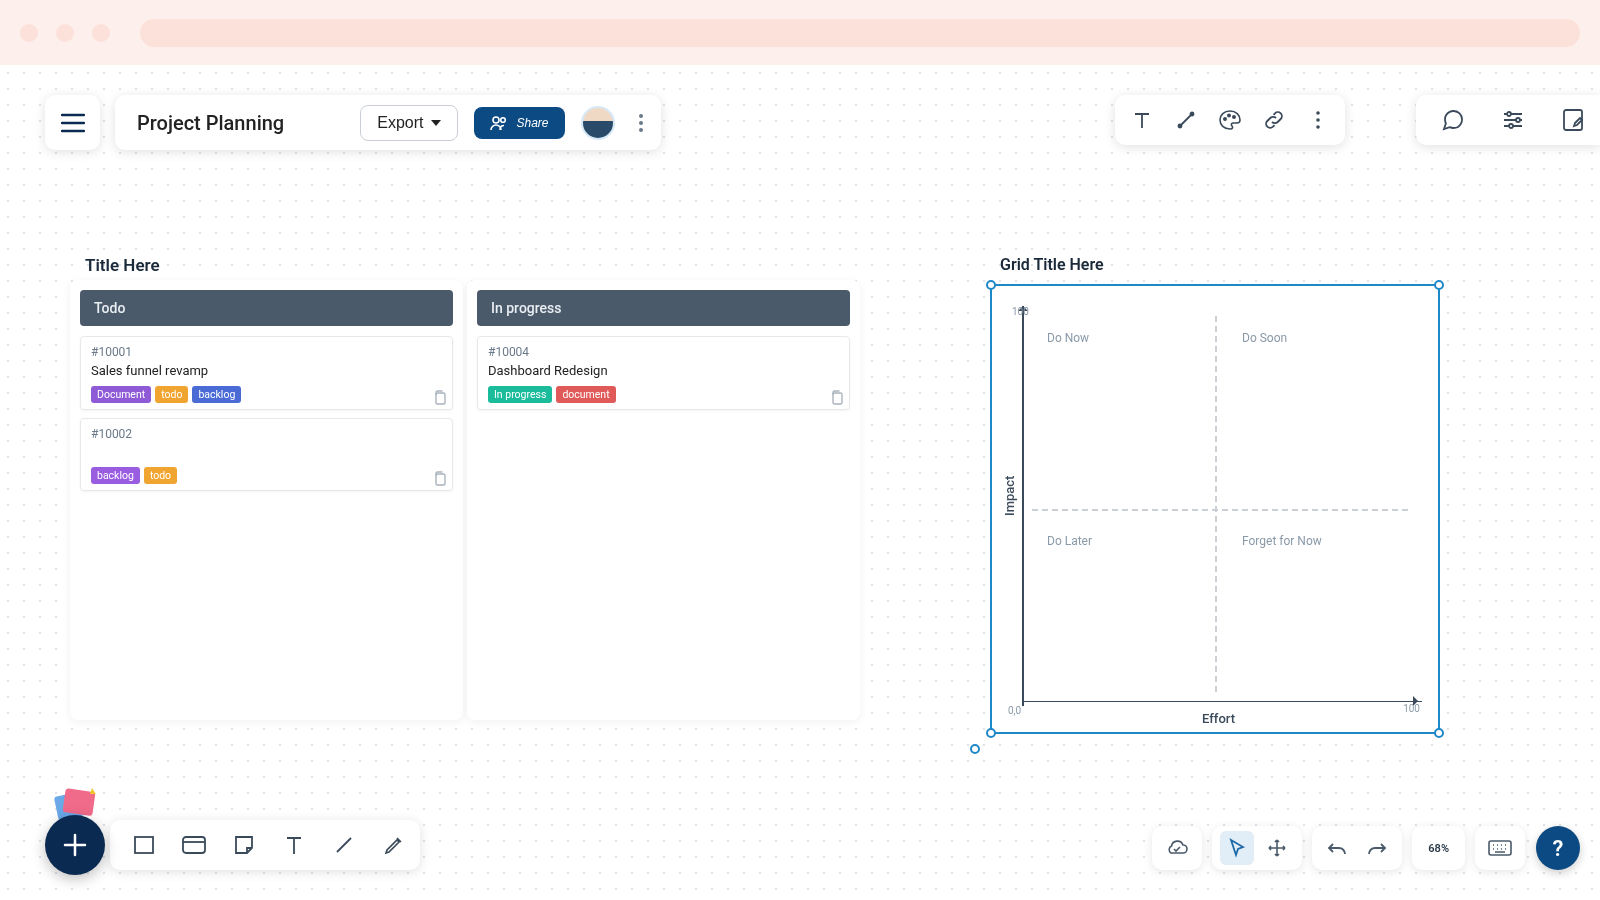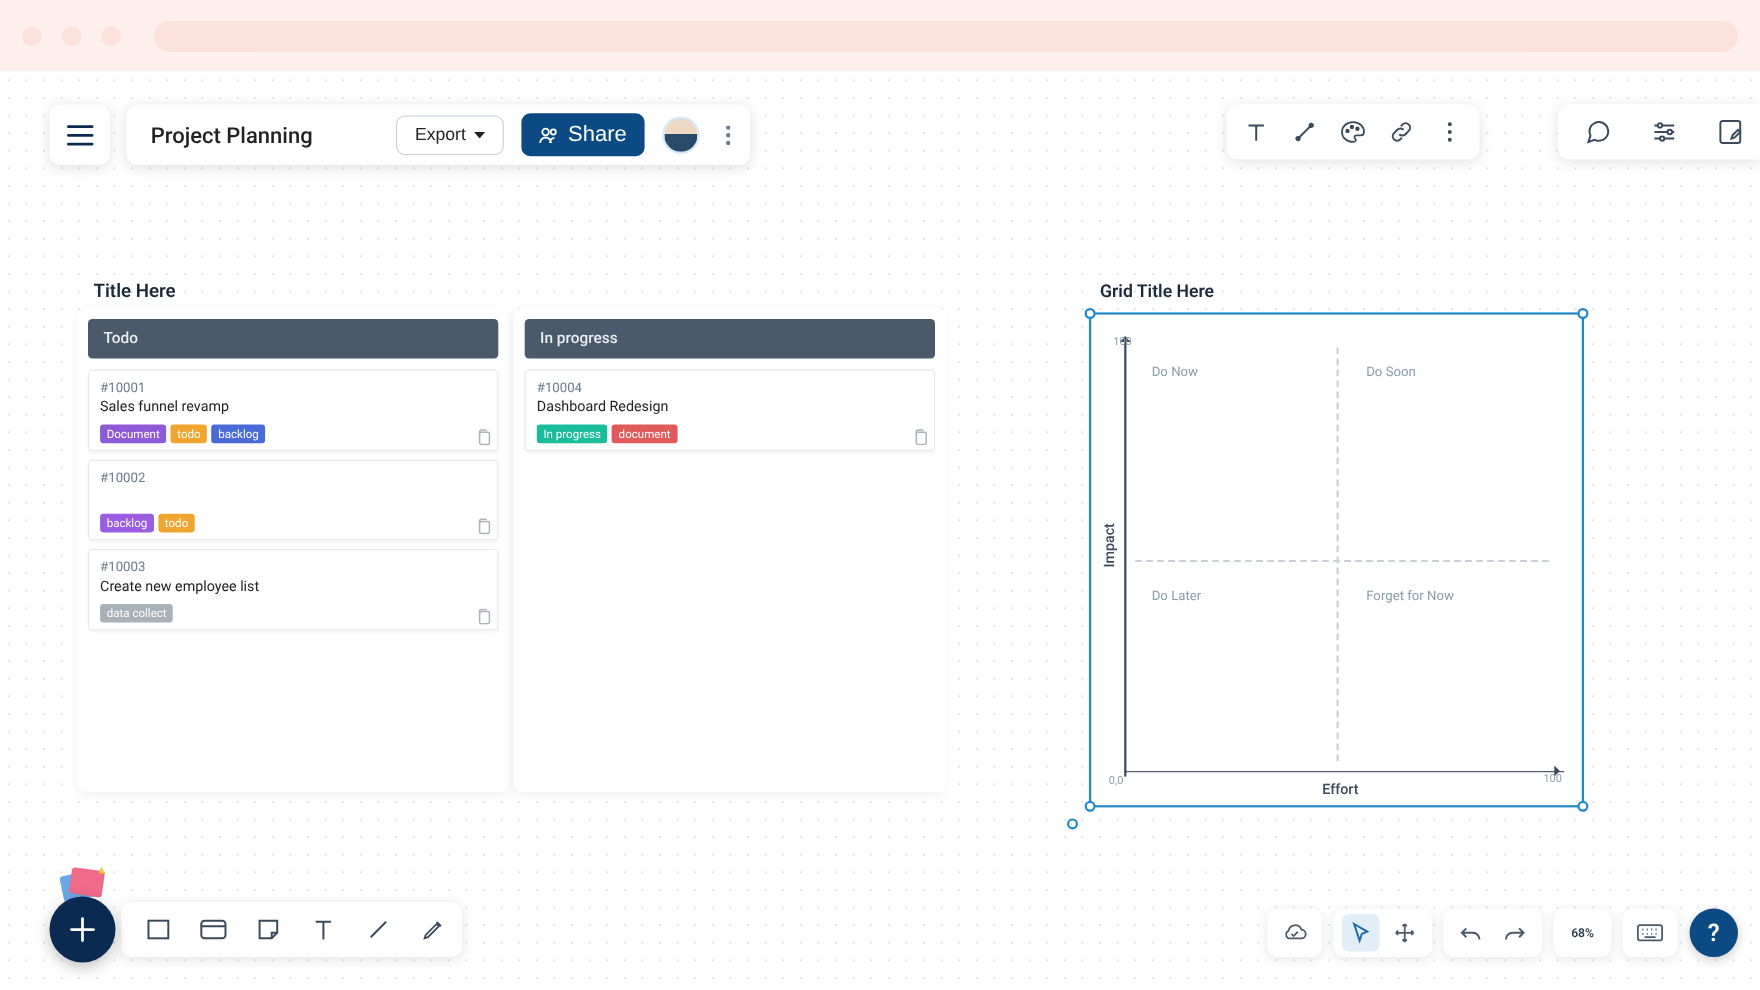--- a/index.html
+++ b/index.html
@@ -57,22 +57,23 @@
     padding: 8px 16px;
     border: 1.5px solid #c9cfd4;
     border-radius: 8px;
     background: #fff; color: #222; font-size: 16px;
     cursor: pointer;
   }
   .share-btn {
     display: flex; align-items: center; gap: 8px;
     padding: 8px 16px;
     border: none; border-radius: 8px;
-    background: #0b4a82; color: #fff; font-size: 20px; font-weight: 500;
+    background: #0b4a82; color: #fff; font-size: 12px; font-weight: 500;
     cursor: pointer;
+    font-style: italic;
   }
   .avatar {
     width: 34px; height: 34px; border-radius: 50%;
     background: linear-gradient(#f0d9c4 45%, #2a4a6a 45%);
     border: 2px solid #d7e8f7;
   }
   .more-dots { padding: 0 8px; cursor: pointer; color: #6a7a8a; font-size: 20px; }
 
   .context-toolbar {
     top: 30px; left: 1115px;
@@ -330,33 +331,20 @@
               <path d="M3 5V2.5A1.5 1.5 0 014.5 1h5"></path>
             </svg>
           </div>
         </div>
         <div class="card">
           <div class="card-id">#10002</div>
           <div class="card-title"></div>
           <div class="tags">
             <span class="tag" style="background: rgb(154, 92, 224);">backlog</span>
             <span class="tag" style="background: rgb(240, 165, 48);">todo</span>
-          </div>
-          <div class="card-copy">
-            <svg width="13" height="15" viewBox="0 0 13 15" fill="none" stroke="currentColor" stroke-width="1.4">
-              <rect x="3" y="3" width="9" height="11" rx="1.5"></rect>
-              <path d="M3 5V2.5A1.5 1.5 0 014.5 1h5"></path>
-            </svg>
-          </div>
-        </div>
-        <div class="card">
-          <div class="card-id">#10003</div>
-          <div class="card-title">Create new employee list</div>
-          <div class="tags">
-            <span class="tag" style="background: rgb(168, 176, 184);">data collect</span>
           </div>
           <div class="card-copy">
             <svg width="13" height="15" viewBox="0 0 13 15" fill="none" stroke="currentColor" stroke-width="1.4">
               <rect x="3" y="3" width="9" height="11" rx="1.5"></rect>
               <path d="M3 5V2.5A1.5 1.5 0 014.5 1h5"></path>
             </svg>
           </div>
         </div>
       </div>
       <div class="lane">

